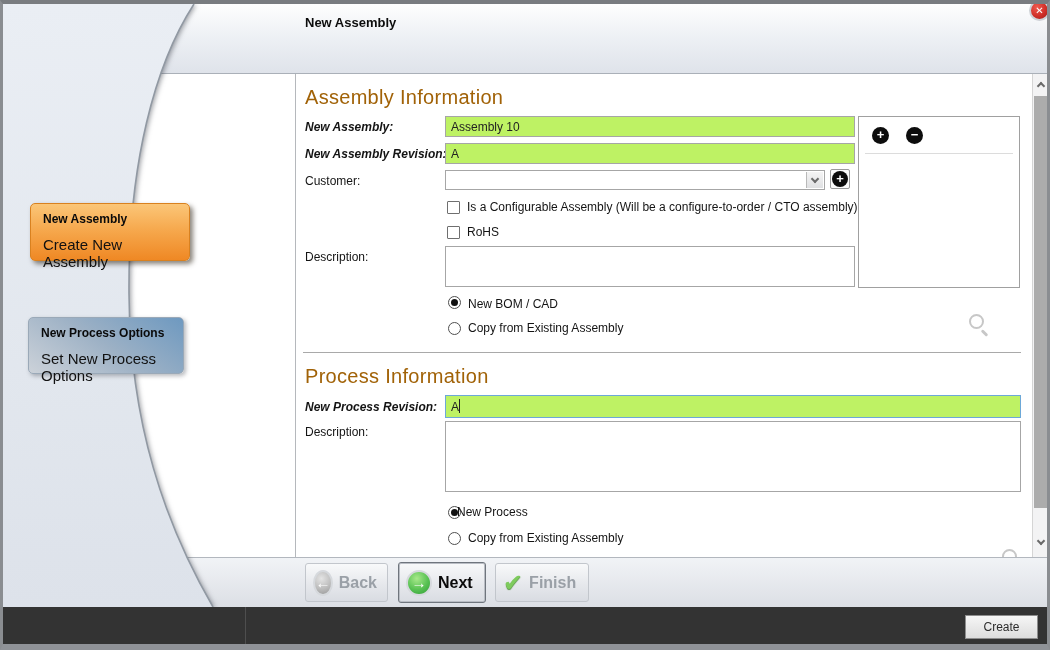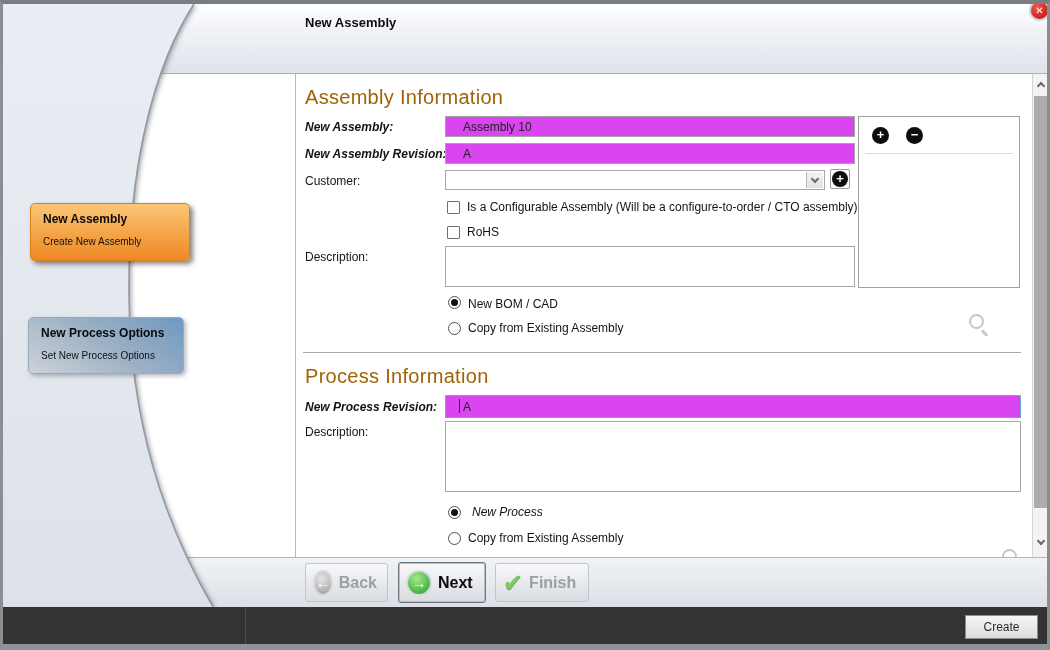--- a/index.html
+++ b/index.html
@@ -15,21 +15,21 @@
   .hdr-title{position:absolute;left:302px;top:11px;font-size:13px;font-weight:bold;color:#0c0c0c;}
   .hdr-sub{position:absolute;left:302px;top:33px;font-size:12px;color:#1c1c1c;}
   .close-btn{position:absolute;left:1029px;top:0px;width:21px;height:21px;border-radius:50%;background:radial-gradient(circle at 35% 30%,#ef5a50 0%,#d02f28 55%,#9f1d18 100%);border:2px solid #cdd1d6;color:#fff;font-size:10px;font-weight:bold;display:flex;align-items:center;justify-content:center;z-index:5;}
 
   
   .content{left:3px;top:74px;width:1029px;height:483px;background:#ffffff;overflow:hidden;z-index:1;}
   .panel-left-border{position:absolute;left:292px;top:0;width:1px;height:483px;background:#b5b8bc;}
   .section-heading{position:absolute;font-size:20px;font-weight:300;color:#a16207;letter-spacing:.3px;}
   .lbl{position:absolute;font-size:12px;color:#141414;white-space:nowrap;}
   .lbl.b{font-weight:bold;font-style:italic;}
-  .tinput{position:absolute;border:1px solid #a6a6a6;background:#d946ef;font-size:12px;color:#222;padding:0 17px;outline:none;}
+  .tinput{position:absolute;border:1px solid #a6a6a6;background:#bef264;font-size:12px;color:#222;padding:0 5px;outline:none;}
   .tarea{position:absolute;border:1px solid #a6a6a6;background:#fff;font-size:12px;color:#222;padding:2px 5px;resize:none;outline:none;}
   .tinput.focused{border:1px solid #6da8d8;}
   .caret{position:absolute;left:14px;top:4px;width:1px;height:14px;background:#222;}
 
   .combo{position:absolute;border:1px solid #a6a6a6;background:#fff;}
   .combo-btn{position:absolute;right:1px;top:1px;bottom:1px;width:17px;background:linear-gradient(#f4f4f4,#dfe0e2);border-left:1px solid #b9b9b9;display:flex;align-items:center;justify-content:center;}
   .chev{width:6px;height:6px;border-left:2px solid #6a6a6a;border-top:2px solid #6a6a6a;display:inline-block;}
   .chev.down{transform:rotate(225deg);margin-top:-3px;}
   .chev.up{transform:rotate(45deg);margin-top:3px;}
 
@@ -51,21 +51,21 @@
 
   
   .scrollbar{left:1032px;top:74px;width:15px;height:483px;background:#f3f3f4;border-left:1px solid #d5d5d5;z-index:1;}
   .sb-btn{position:absolute;left:0;width:15px;height:16px;background:#f3f3f4;display:flex;align-items:center;justify-content:center;}
   .sb-thumb{position:absolute;left:1px;top:22px;width:13px;height:412px;background:#acacac;}
 
   
   .side-svg{left:3px;top:4px;z-index:2;}
   .step-card{position:absolute;z-index:3;border-radius:5px;padding:8px 0 0 12px;}
   .step-card .t{font-size:12px;font-weight:bold;color:#0a0a0a;}
-  .step-card .s{font-size:10px;color:#111;margin-top:10px;}
+  .step-card .s{font-size:15px;color:#111;margin-top:10px;}
   .card-active{left:30px;top:203px;width:160px;height:58px;background:linear-gradient(180deg,#fbc678 0%,#f6a94e 45%,#ef8824 100%);border:1px solid #d9811f;box-shadow:3px 3px 5px rgba(40,30,15,.55);}
   .card-next{left:28px;top:317px;width:156px;height:57px;background:linear-gradient(215deg,#6e99c0 0%,#9db1c5 50%,#ccd2d9 100%);border:1px solid #9aa9b8;box-shadow:2px 2px 4px rgba(50,55,65,.35);}
 
   
   .footer{left:3px;top:557px;width:1044px;height:50px;background:linear-gradient(#f1f3f6,#dcdfe5);border-top:1px solid #b2b7be;z-index:1;}
   .wbtn{position:absolute;top:5px;height:39px;background:linear-gradient(#f8f9fa,#e6e8ec 55%,#d9dce2);border:1px solid #c2c6cc;border-radius:3px;display:flex;align-items:center;padding:0 10px 0 7px;gap:6px;}
   .wbtn.default{top:4px;height:41px;border:1px solid #6f757d;box-shadow:0 0 0 1px #b9bdc4 inset;}
   .wbtn .circ{width:26px;height:26px;border-radius:50%;display:flex;align-items:center;justify-content:center;color:#fff;font-size:15px;font-weight:bold;border:2px solid #d6d9dd;}
   .circ.gray{background:radial-gradient(circle at 40% 30%,#e4e4e4 0%,#bdbdbd 55%,#989898 100%);}
   .circ.green{background:radial-gradient(circle at 40% 30%,#a8e98b 0%,#58c153 55%,#2e9c33 100%);}
@@ -141,21 +141,21 @@
     <div class="lbl b" style="left:302px;top:326px;">New Process Revision:</div>
     <div class="abs" style="left:442px;top:321px;width:576px;height:23px;">
       <input class="tinput focused" style="left: 0px; top: 0px; width: 576px; height: 23px;" value="A">
       <span class="caret"></span>
     </div>
 
     <div class="lbl" style="left:302px;top:351px;">Description:</div>
     <textarea class="tarea" style="left: 442px; top: 347px; width: 576px; height: 71px;"></textarea>
 
     <span class="rad checked" style="left:445px;top:432px;"></span>
-    <div class="lbl" style="left:469px;top:431px;font-style:italic;">New Process</div>
+    <div class="lbl" style="left:454px;top:431px;">New Process</div>
 
     <span class="rad" style="left:445px;top:458px;"></span>
     <div class="lbl" style="left:465px;top:457px;">Copy from Existing Assembly</div>
 
     <span class="mag" style="left:999px;top:475px;"></span>
   </div>
 
   <div class="abs scrollbar">
     <div class="sb-btn" style="top:2px;">
         <span class="chev up"></span>

